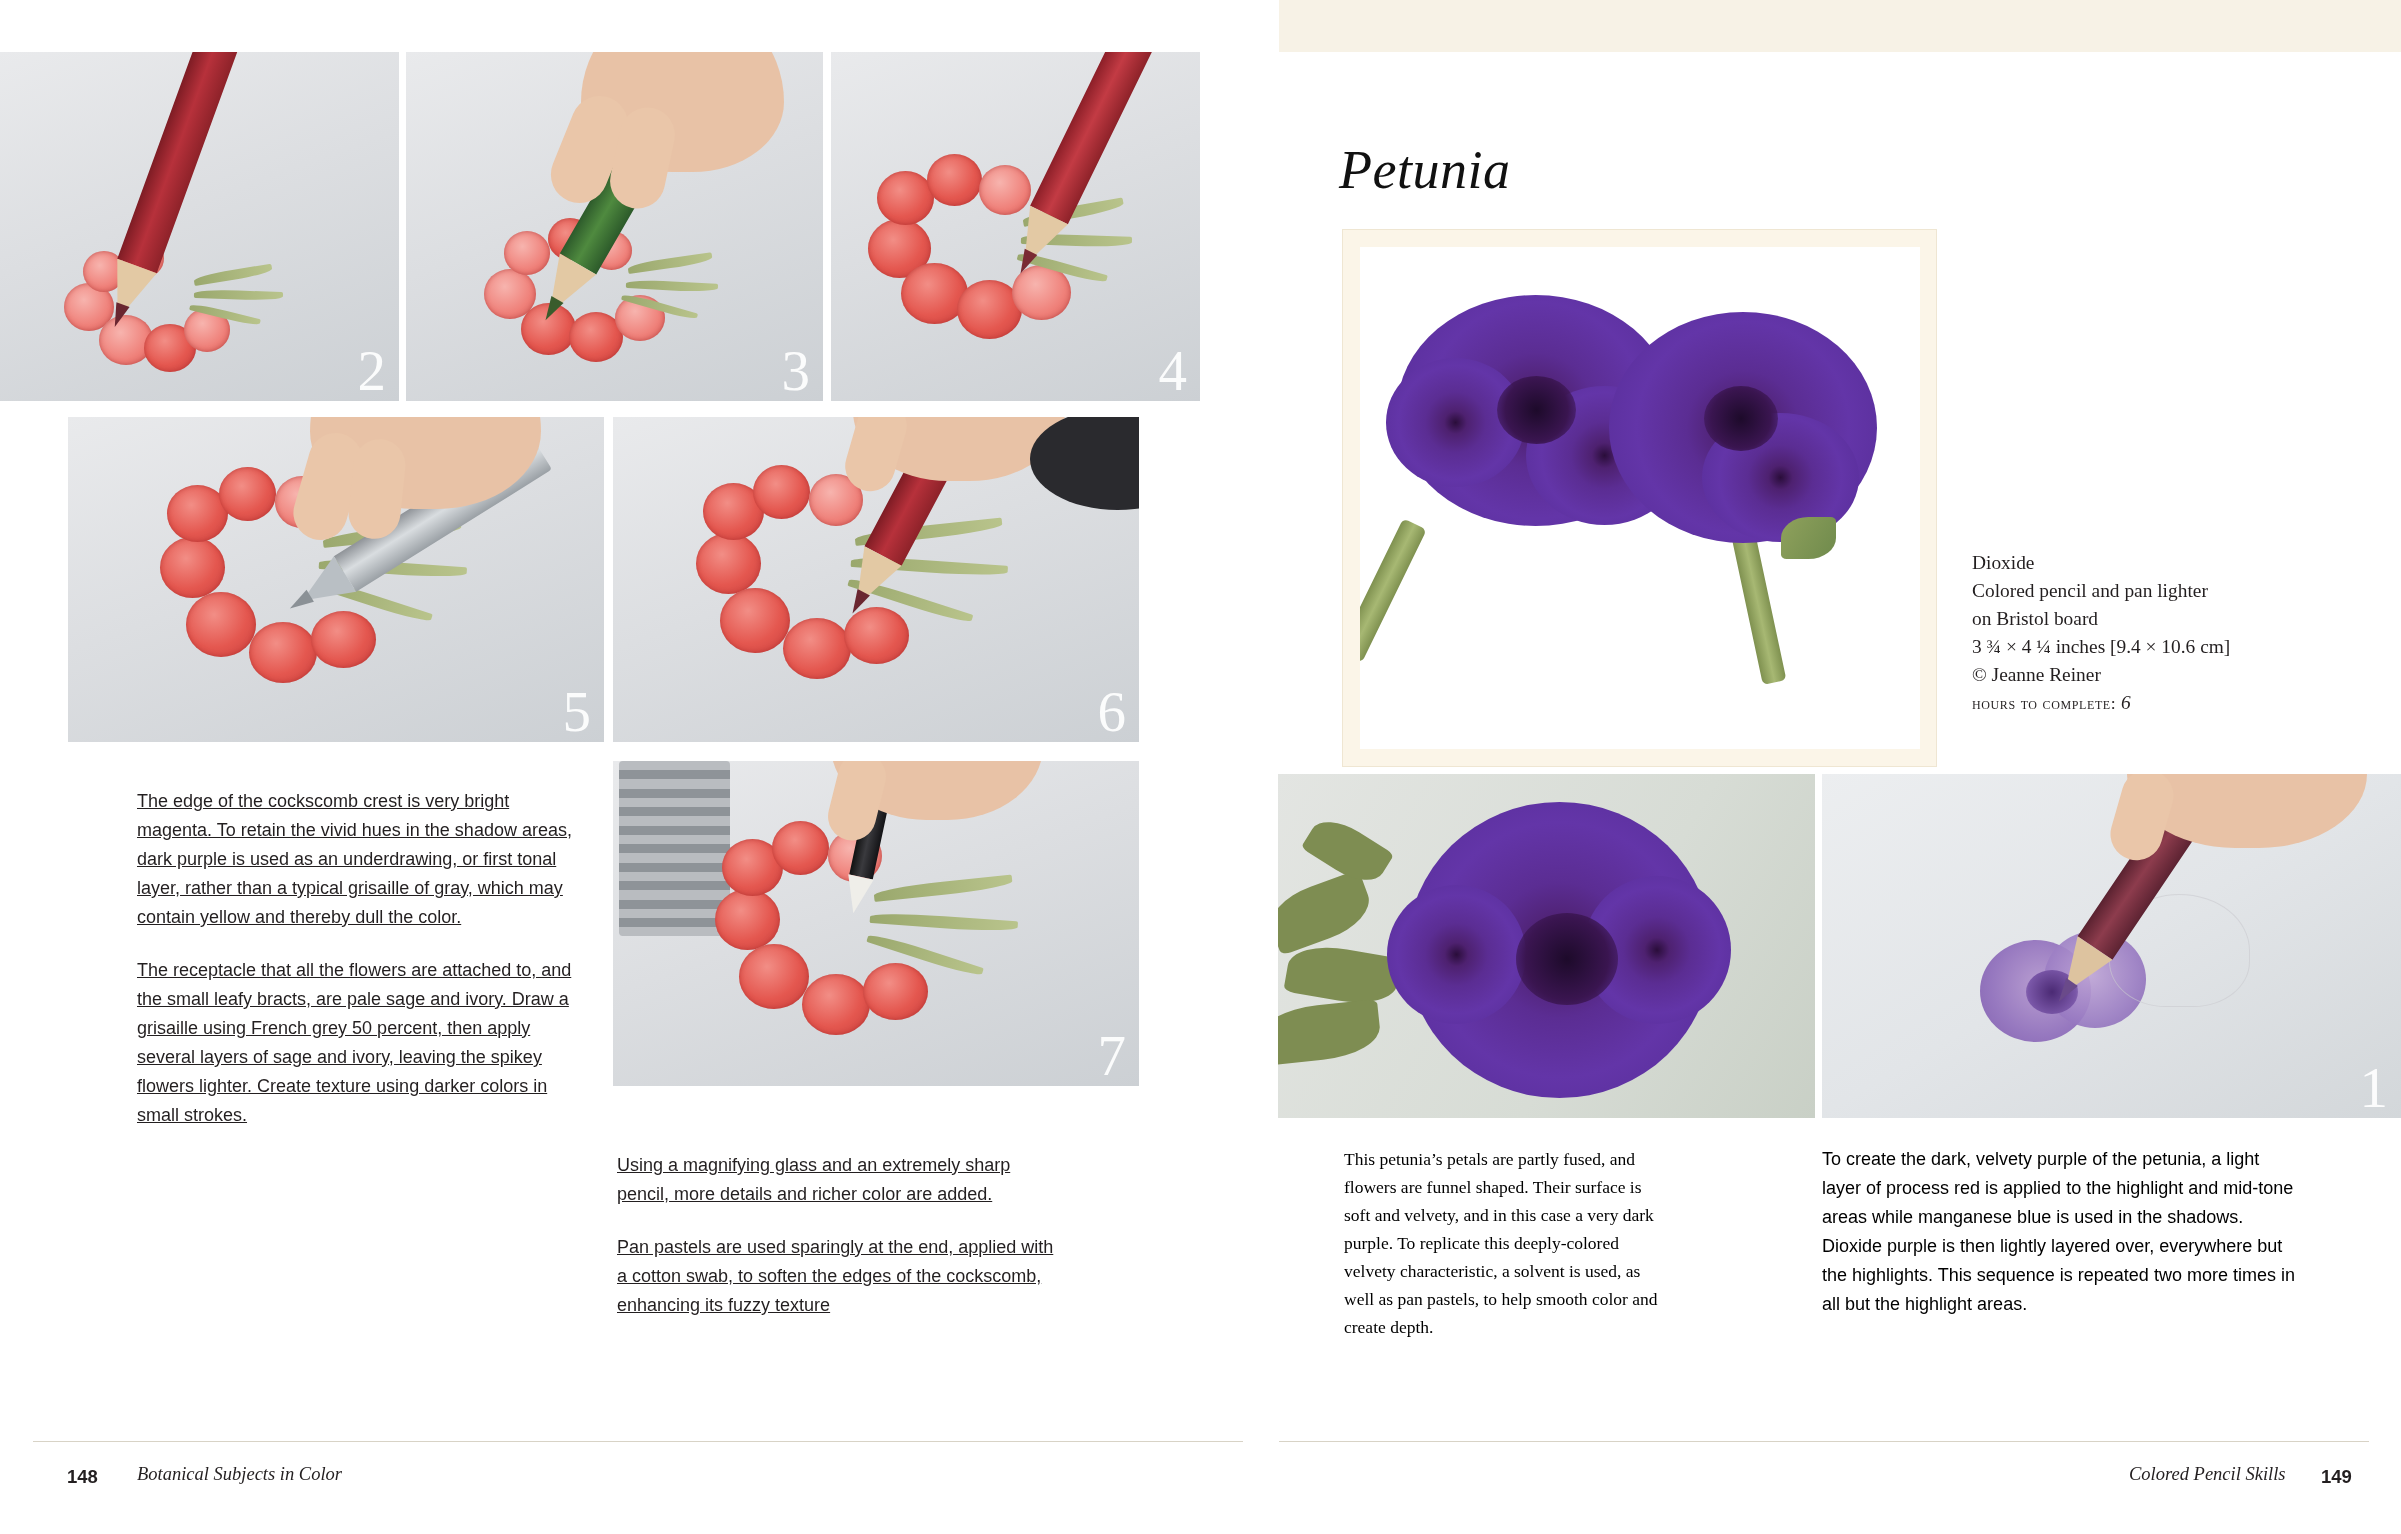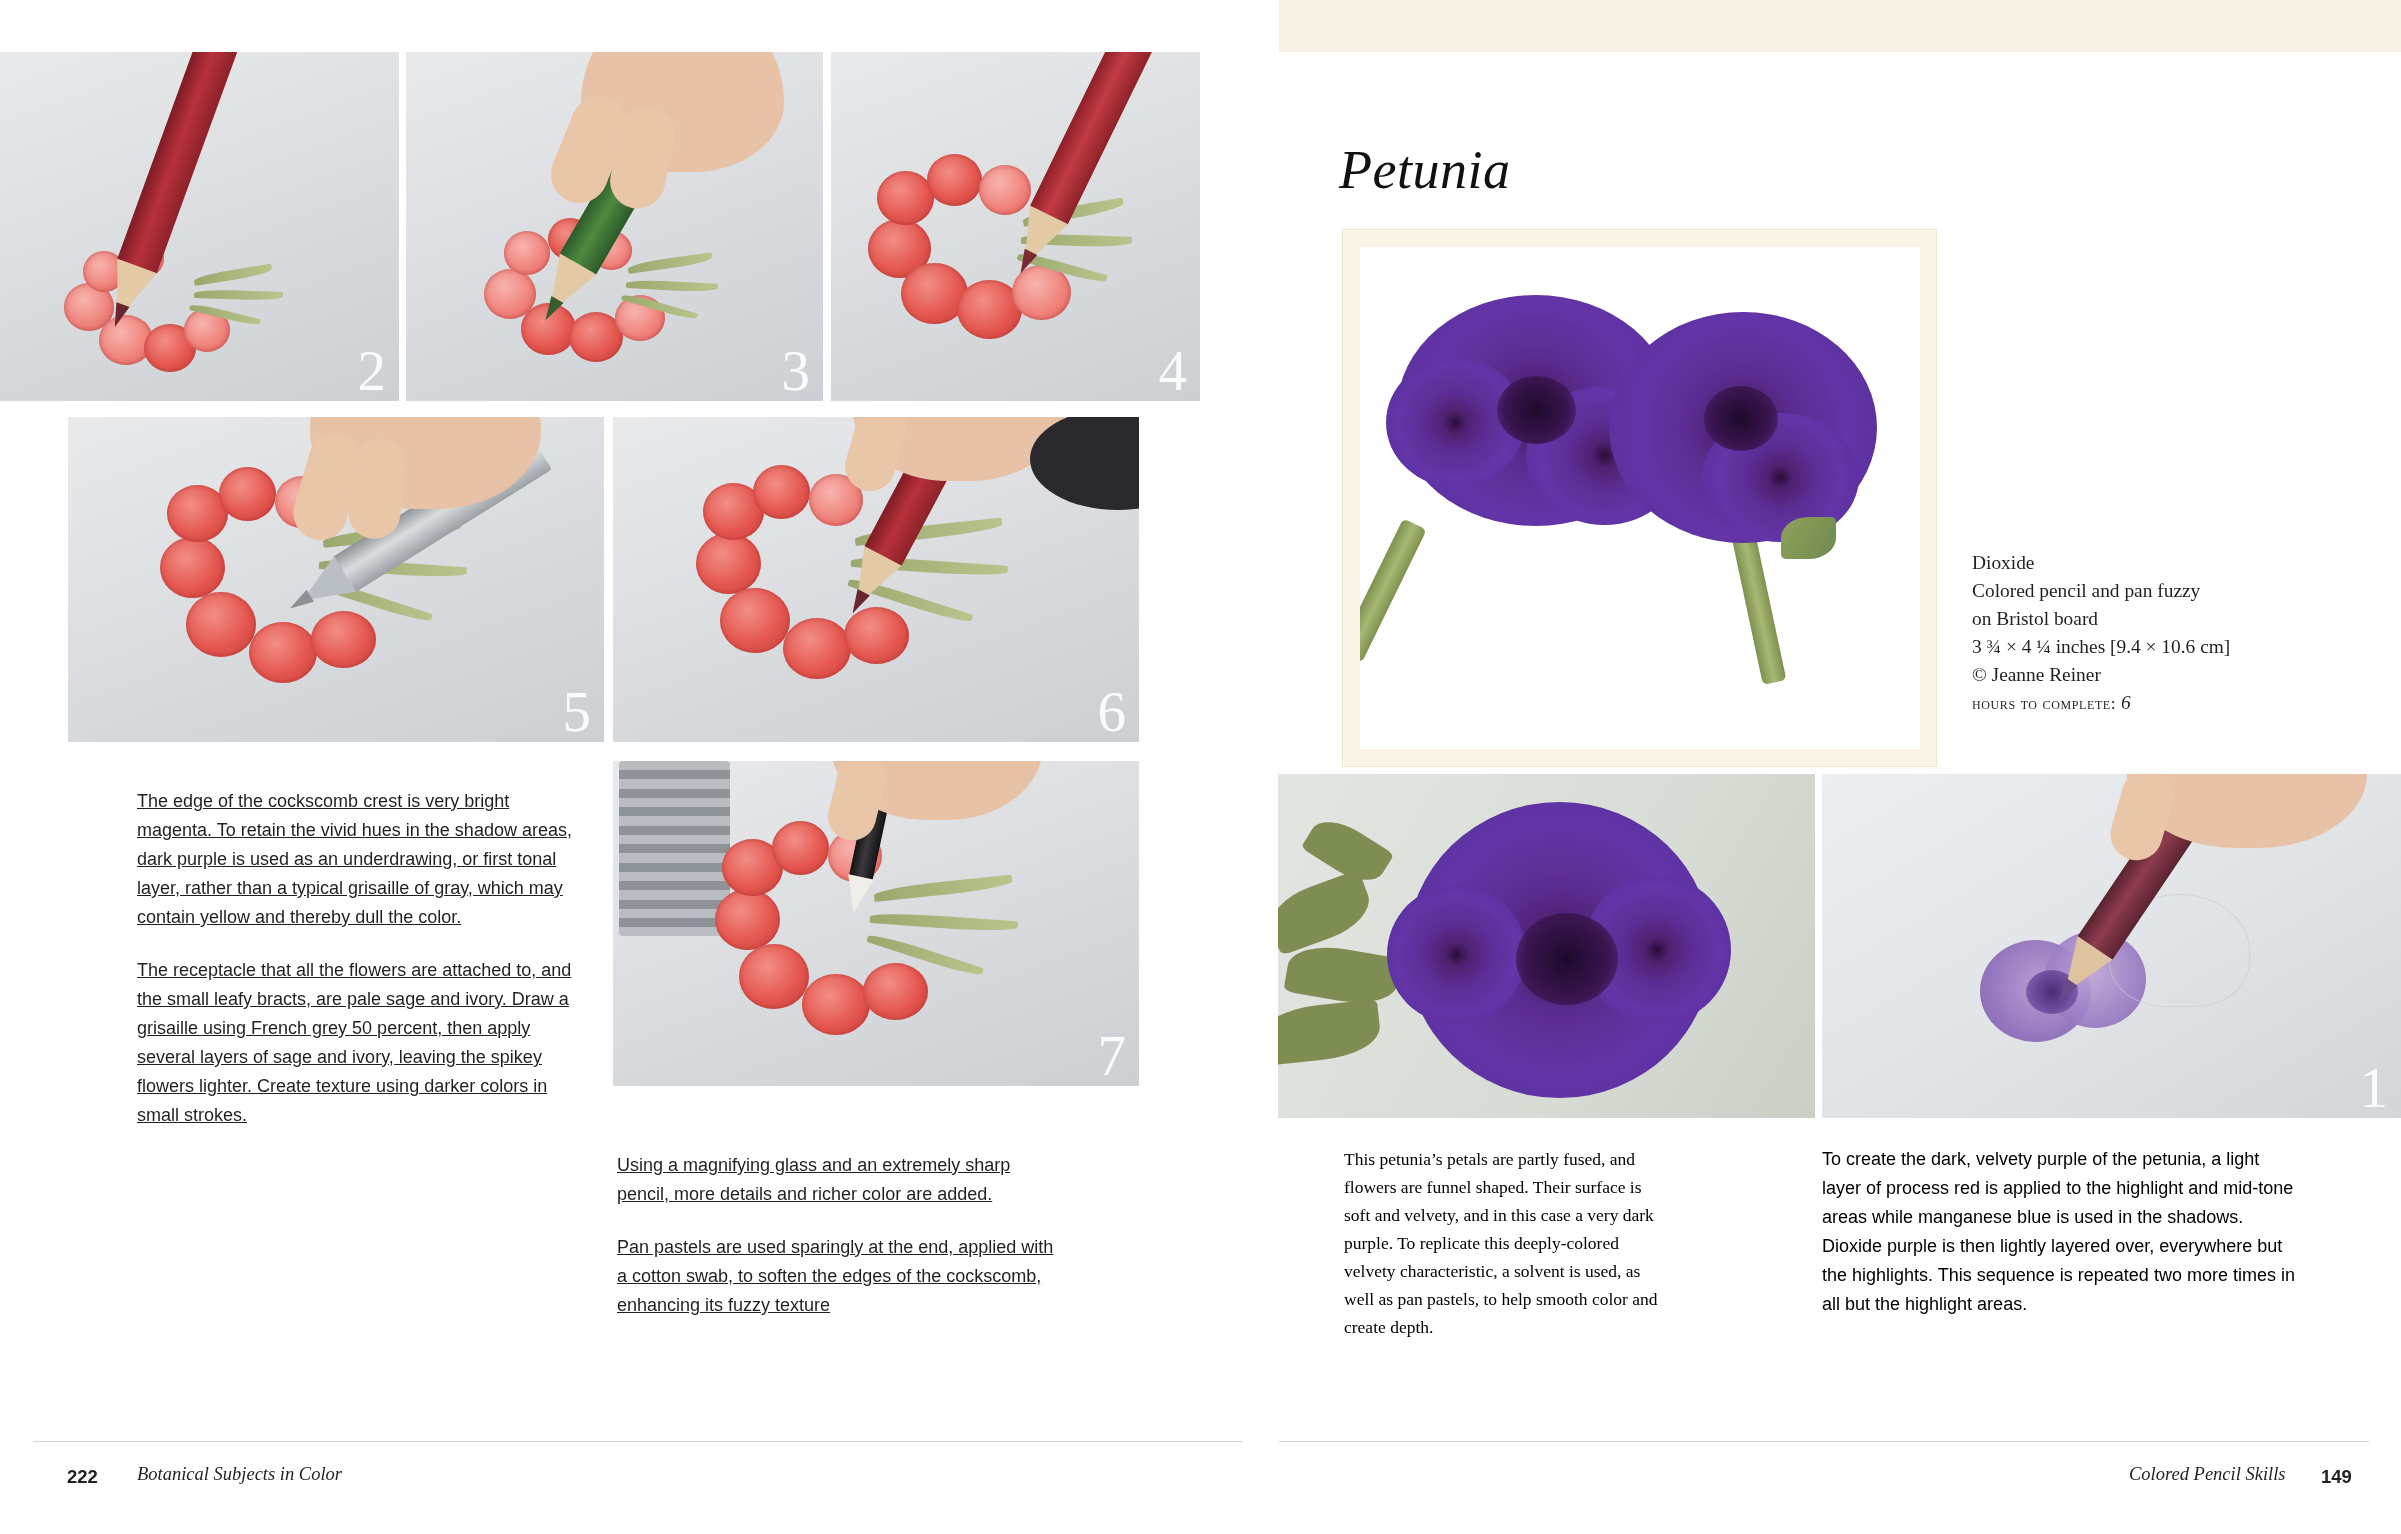--- a/index.html
+++ b/index.html
@@ -398,21 +398,21 @@
       <p>The edge of the cockscomb crest is very bright magenta. To retain the vivid hues in the shadow areas, dark purple is used as an underdrawing, or first tonal layer, rather than a typical grisaille of gray, which may contain yellow and thereby dull the color.</p>
       <p>The receptacle that all the flowers are attached to, and the small leafy bracts, are pale sage and ivory. Draw a grisaille using French grey 50 percent, then apply several layers of sage and ivory, leaving the spikey flowers lighter. Create texture using darker colors in small strokes.</p>
     </div>
 
     <div class="body-col" style="left:617px; top:1151px; width:443px;">
       <p>Using a magnifying glass and an extremely sharp pencil, more details and richer color are added.</p>
       <p>Pan pastels are used sparingly at the end, applied with a cotton swab, to soften the edges of the cockscomb, enhancing its fuzzy texture</p>
     </div>
 
     <div class="footer-rule" style="left:33px; top:1441px; width:1210px;"></div>
-    <div class="folio" style="left:67px; top:1466px;">222</div>
+    <div class="folio" style="left:67px; top:1466px;">148</div>
     <div class="running" style="left:137px; top:1464px;">Botanical Subjects in Color</div>
   </div>
 
   <div class="page-right">
     <div class="top-band-r"></div>
 
     <div class="title" style="left:60px; top:139px;">Petunia</div>
 
     <div class="art-frame" style="left:63px; top:229px; width:593px; height:536px;">
       <div class="art-inner" style="left:16.6px; top:16.6px; width:560px; height:502px; overflow:hidden;">
@@ -428,21 +428,21 @@
         <div class="petunia-bloom" style="left:249px; top:65px; width:268px; height:231px;"></div>
         <div class="petunia-bloom" style="left:342px; top:166px; width:157px; height:129px;"></div>
         <div class="petunia-center" style="left:344px; top:139px; width:74px; height:65px;"></div>
 
         <div style="position:absolute; left:421px; top:270px; width:55px; height:42px; background:linear-gradient(120deg,#8fa15c,#6f8a4c); border-radius:50% 10% 50% 10%;"></div>
       </div>
     </div>
 
     <div class="cap-block" style="left:693px; top:549px; width:388px;">
       <div>Dioxide</div>
-      <div>Colored pencil and pan fuzzy</div>
+      <div>Colored pencil and pan lighter</div>
       <div>on Bristol board</div>
       <div>3 ¾ × 4 ¼ inches [9.4 × 10.6 cm]</div>
       <div>© Jeanne Reiner</div>
       <div>
         <span class="smallcaps">hours to complete:</span>
         <span class="ital">6</span>
       </div>
     </div>
 
     <div class="photo" style="left:-0.9px; top:774px; width:537px; height:344px; background:#e8e8ea;">

